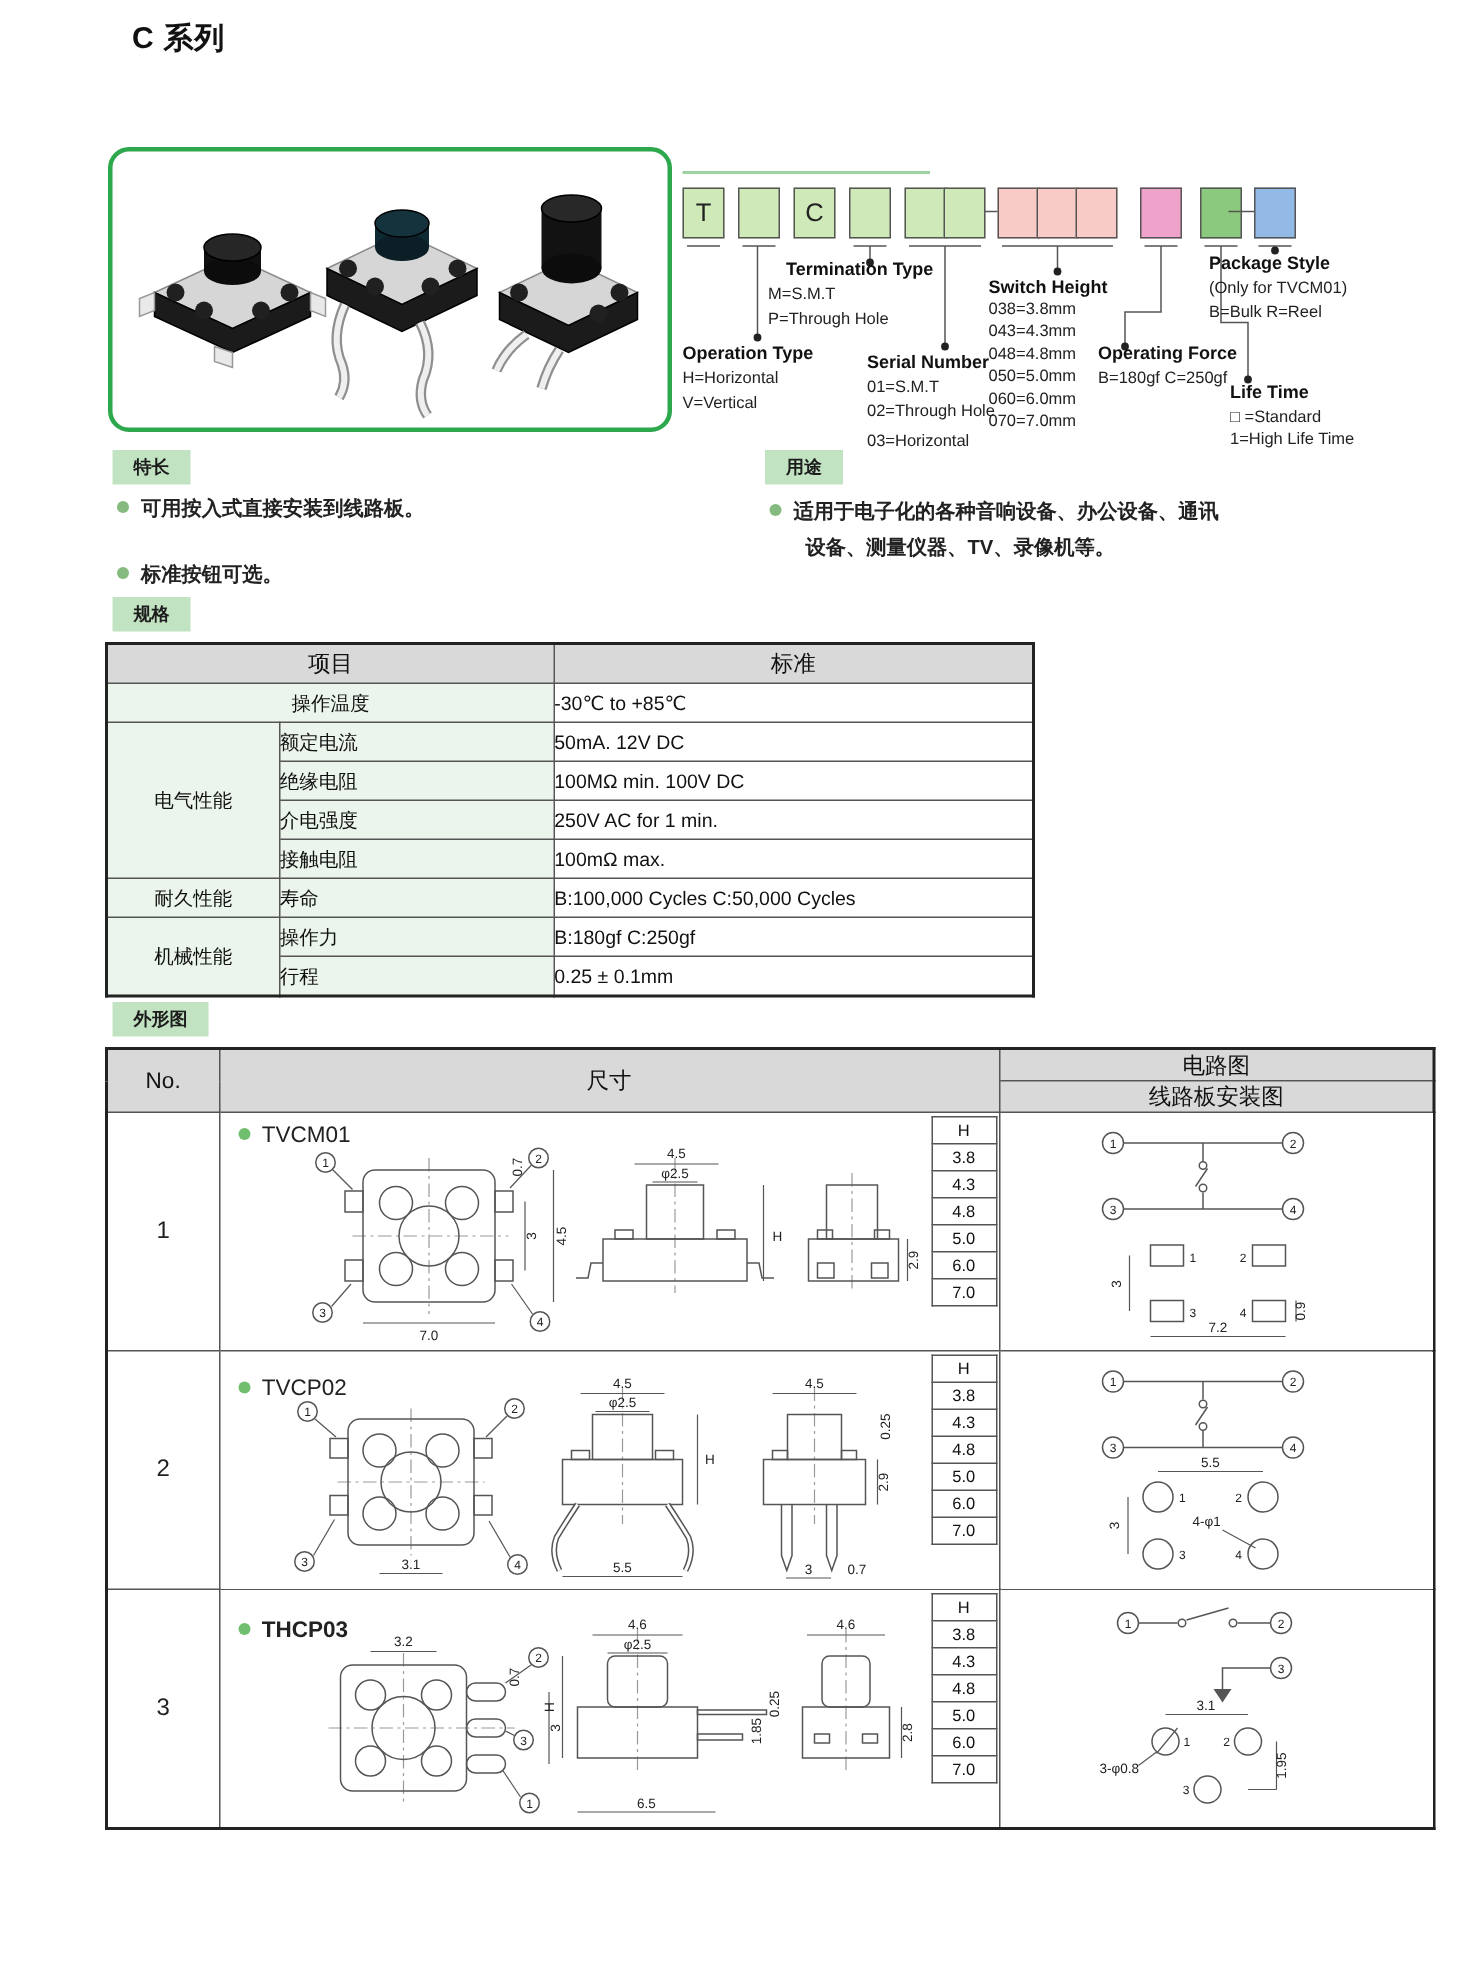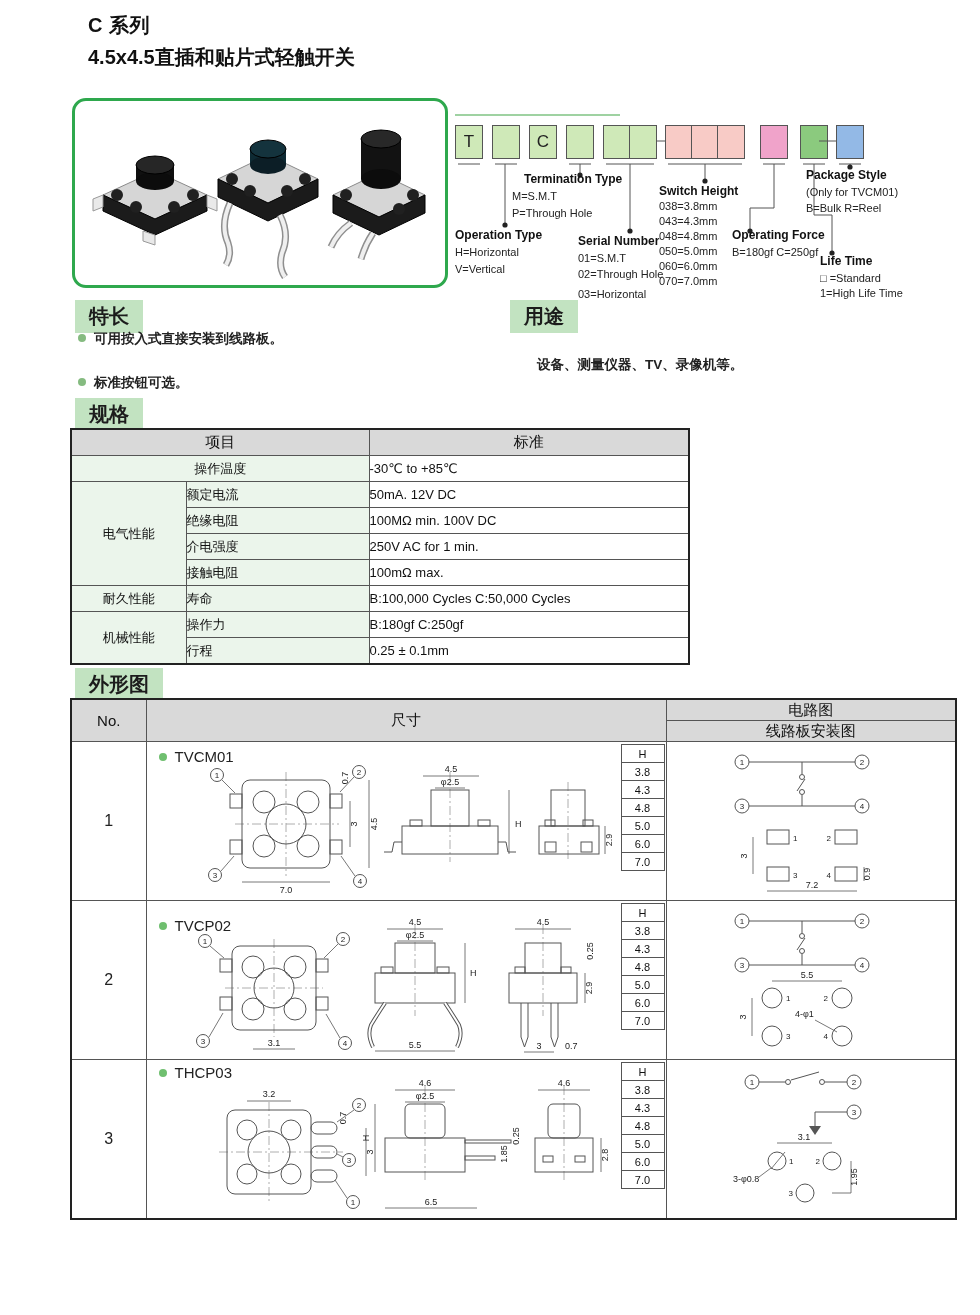--- a/index.html
+++ b/index.html
@@ -5,21 +5,21 @@
   html,body{margin:0;padding:0;background:#fff;}
   .page{position:relative;width:980px;height:1315px;background:#fff;overflow:hidden;
         font-family:"Liberation Sans","DejaVu Sans",sans-serif;color:#111;}
   .abs{position:absolute;}
 
   
   .title1{font-size:20px;font-weight:bold;letter-spacing:.5px;}
   .title2{font-size:20px;font-weight:bold;}
 
   
-  .badge{display:inline-block;background:#c2e3c1;color:#1c1c1c;font-size:20px;
+  .badge{display:inline-block;background:#c2e3c1;color:#1c1c1c;font-size:12px;
          font-weight:bold;padding:3px 14px;}
 
   
   .photo-box{border:3px solid #2ea84d;border-radius:14px;background:#fff;}
 
   
   .code-box{position:absolute;top:125px;width:26px;height:32px;border:1px solid #555;
             display:flex;align-items:center;justify-content:center;
             font-size:17px;color:#222;}
   .cb-green{background:#cfe9b8;}
@@ -66,21 +66,20 @@
   svg .ln{stroke:#555;stroke-width:1;fill:none;}
   svg .ctr-ln{stroke:#999;stroke-width:.8;fill:none;stroke-dasharray:9 3 2 3;}
   svg .dim{stroke:#555;stroke-width:.8;fill:none;}
 </style>
 </head>
 <body>
 
 <div class="page">
 
   <div class="abs title1" style="left:88px;top:12px;">C 系列</div>
-  <div class="abs title2" style="left:88px;top:44px;">4.5x4.5直插和贴片式轻触开关</div>
 
   <div class="abs photo-box" style="left:72px;top:98px;width:370px;height:184px;">
     <svg width="370" height="184" viewBox="0 0 370 184">
 
       <g transform="translate(28,42)">
         <polygon points="0,52 52,28 104,52 52,76" fill="#d6d6d6" stroke="#8a8a8a"></polygon>
         <polygon points="0,52 0,68 52,92 104,68 104,52 52,76" fill="#1b1b1b" stroke="#000"></polygon>
         <circle cx="14" cy="52" r="6" fill="#202020"></circle>
           <circle cx="90" cy="52" r="6" fill="#202020"></circle>
         <circle cx="33" cy="64" r="6" fill="#202020"></circle>
@@ -201,20 +200,21 @@
 
   <div class="lgd-title" style="left:820px;top:254px;">Life Time</div>
   <div class="lgd-line" style="left:820px;top:272px;">□ =Standard</div>
   <div class="lgd-line" style="left:820px;top:287px;">1=High Life Time</div>
 
   <div class="abs badge" style="left:75px;top:300px;">特长</div>
   <div class="feat-line" style="left:78px;top:330px;"><span class="dot"></span><span>可用按入式直接安装到线路板。</span></div>
   <div class="feat-line" style="left:78px;top:374px;"><span class="dot"></span><span>标准按钮可选。</span></div>
 
   <div class="abs badge" style="left:510px;top:300px;text-align:right;">用途</div>
+  <div class="feat-line" style="left:513px;top:332px;"><span class="dot"></span><span>适用于电子化的各种音响设备、办公设备、通讯</span></div>
   <div class="feat-line" style="left:537px;top:356px;"><span>设备、测量仪器、TV、录像机等。</span></div>
 
   <div class="abs badge" style="left:75px;top:398px;">规格</div>
   <table class="spec abs" style="left:70px;top:428px;">
     <colgroup>
         <col style="width:115px">
         <col style="width:183px">
         <col style="width:320px">
       </colgroup>
     <tbody>
@@ -529,21 +529,21 @@
           <text transform="rotate(-90 79 116)" x="79" y="116" text-anchor="middle">3</text>
           <text x="128" y="116">4-φ1</text>
           <line x1="148" y1="119" x2="170" y2="131" class="dim"></line>
         </svg>
       </td>
     </tr>
 
     <tr>
       <td class="no-cell">3</td>
       <td class="dimcell">
-        <div class="part-label" style="top:4px;"><span class="dot"></span><span>THCP03</span></div>
+        <div class="part-label" style="top:18px;font-weight:bold;"><span class="dot"></span><span>THCP03</span></div>
         <svg class="dimsvg" width="470" height="155" viewBox="0 0 470 155">
 
           <line x1="72" y1="92" x2="196" y2="92" class="ctr-ln"></line>
               <line x1="122" y1="42" x2="122" y2="142" class="ctr-ln"></line>
           <rect x="80" y="50" width="84" height="84" rx="8" class="ln"></rect>
           <circle cx="100" cy="70" r="10" class="ln"></circle>
               <circle cx="144" cy="70" r="10" class="ln"></circle>
           <circle cx="100" cy="114" r="10" class="ln"></circle>
               <circle cx="144" cy="114" r="10" class="ln"></circle>
           <circle cx="122" cy="92" r="21" class="ln"></circle>

